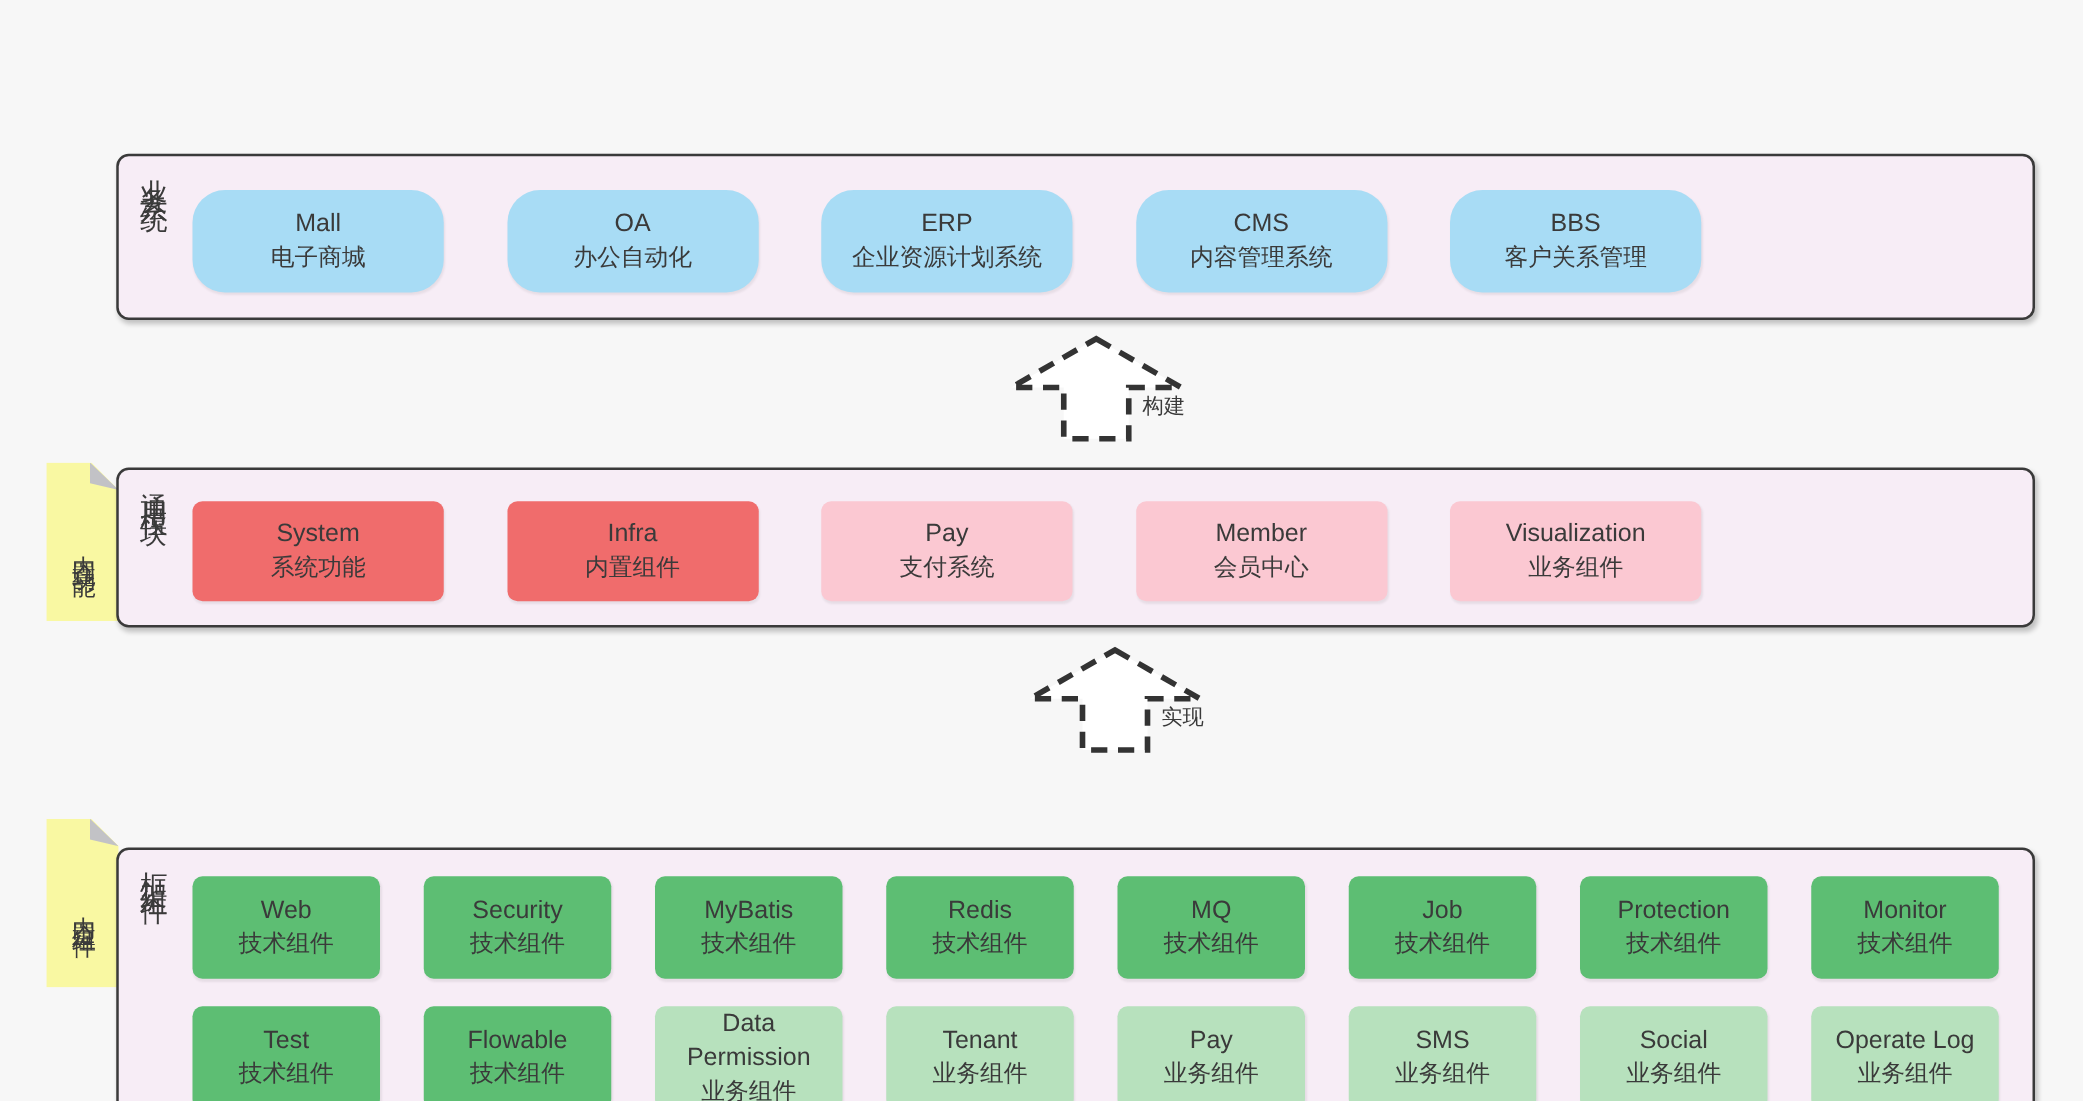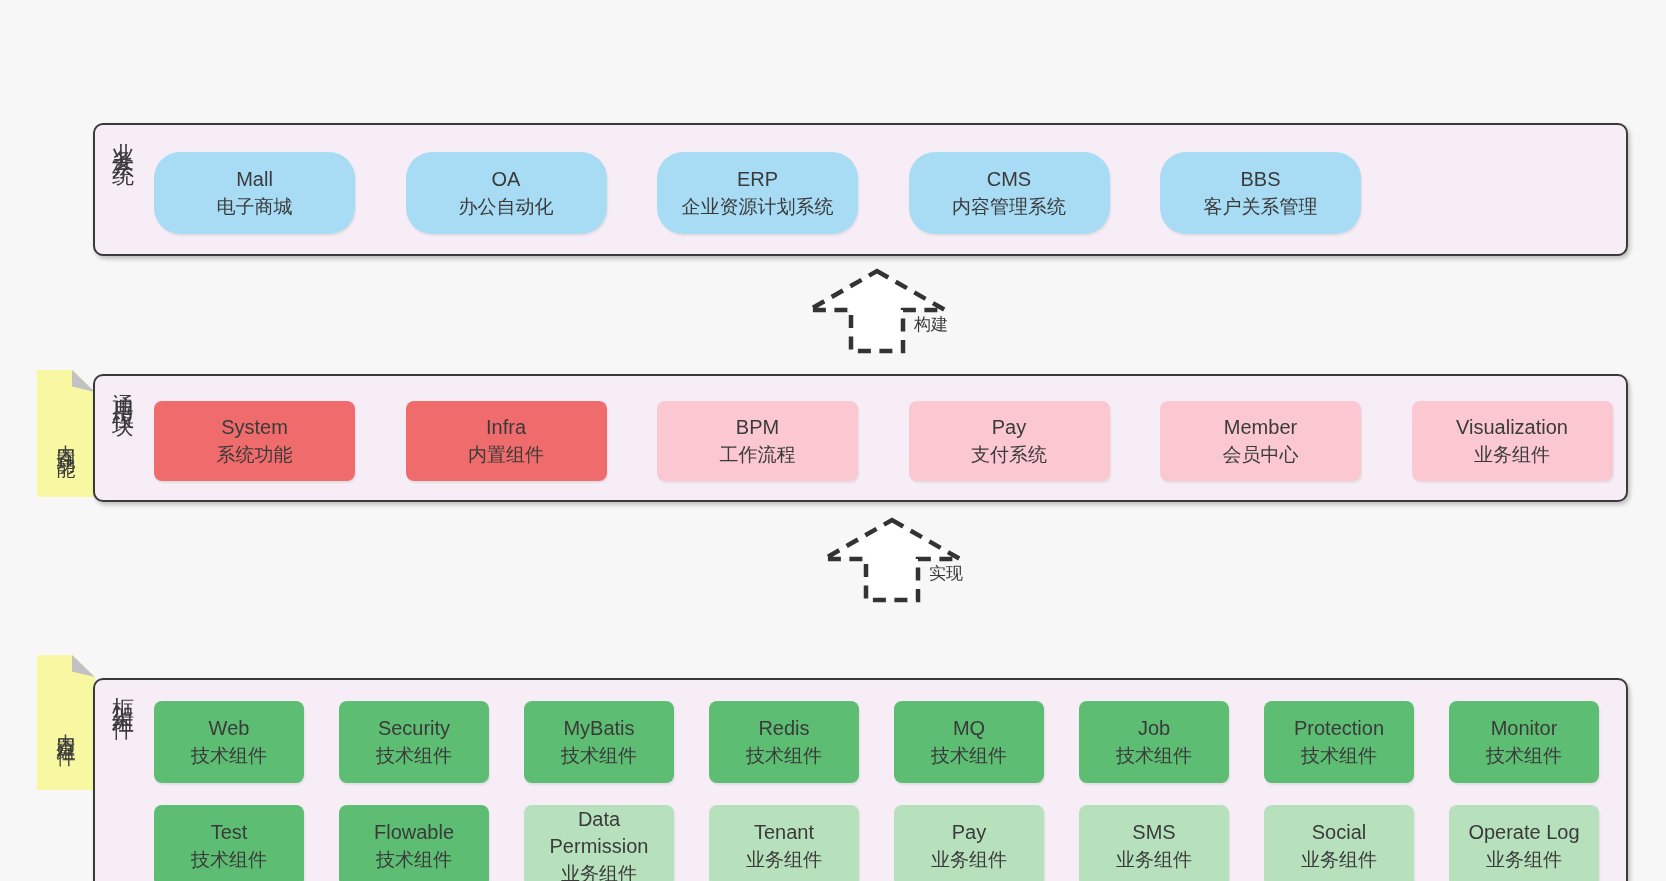--- a/index.html
+++ b/index.html
@@ -178,24 +178,20 @@
         <div class="box red">
           <div class="box-title">System</div>
           <div class="box-subtitle">系统功能</div>
         </div>
 
         <div class="box red">
           <div class="box-title">Infra</div>
           <div class="box-subtitle">内置组件</div>
         </div>
 
-        <div class="box pink">
-          <div class="box-title">BPM</div>
-          <div class="box-subtitle">工作流程</div>
-        </div>
 
         <div class="box pink">
           <div class="box-title">Pay</div>
           <div class="box-subtitle">支付系统</div>
         </div>
 
         <div class="box pink">
           <div class="box-title">Member</div>
           <div class="box-subtitle">会员中心</div>
         </div>

